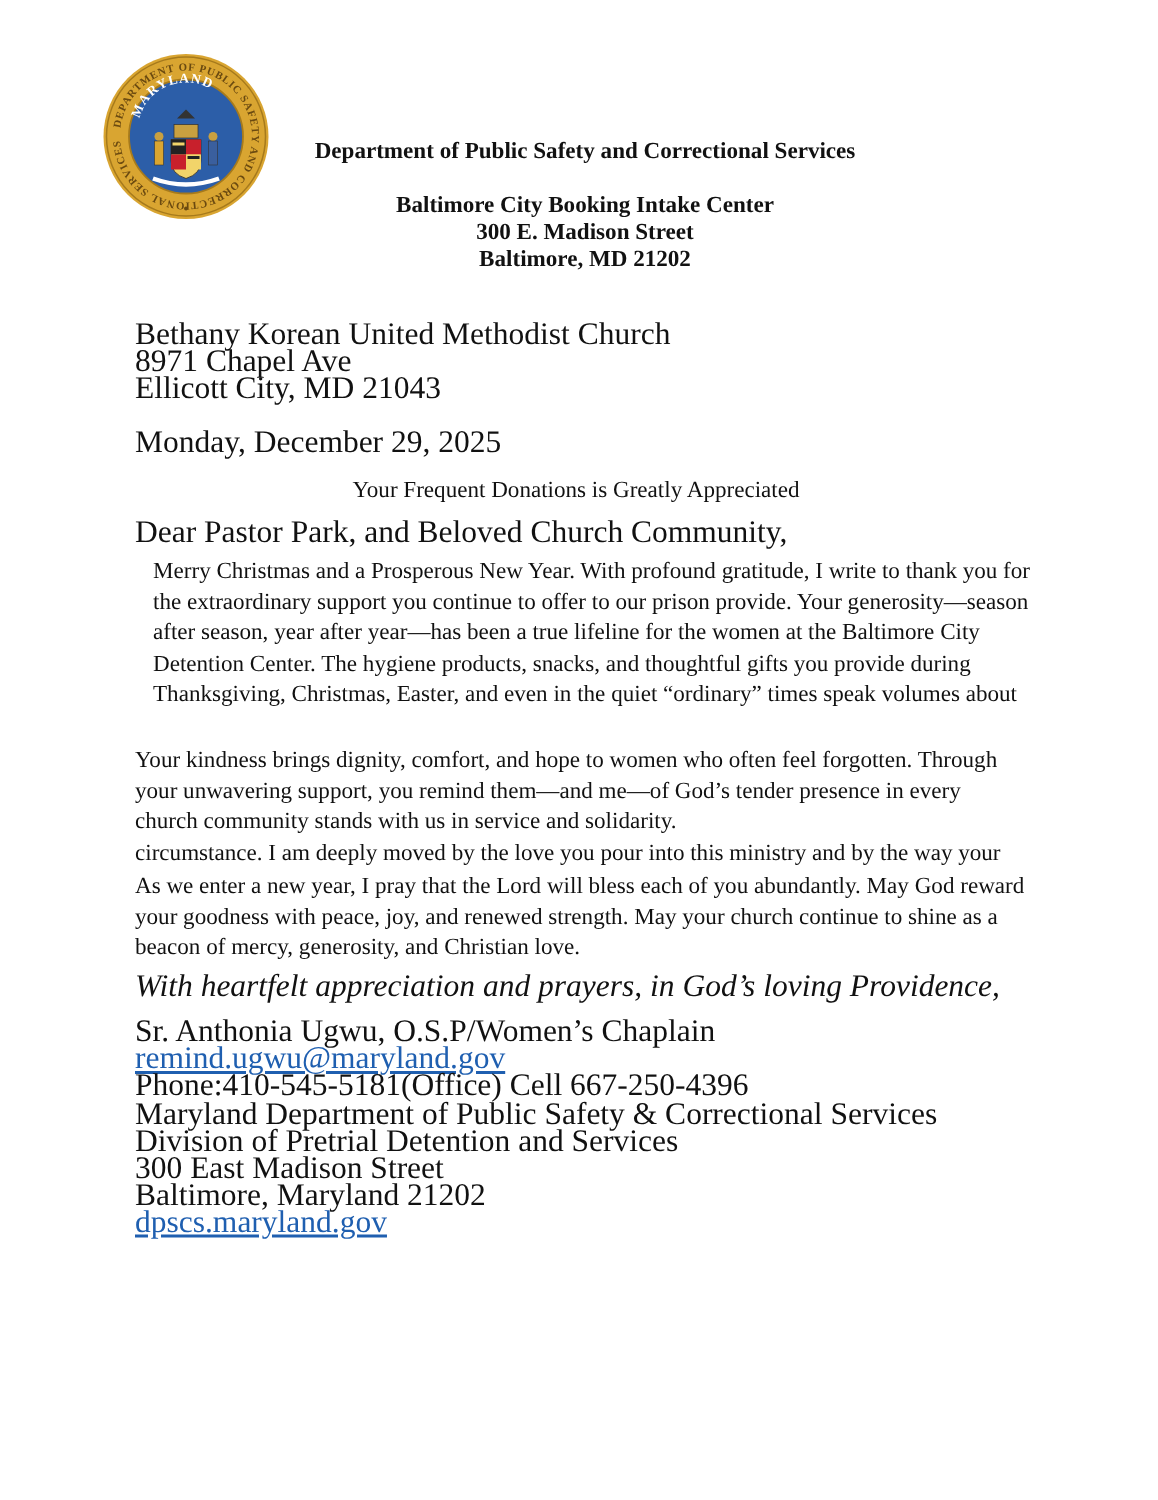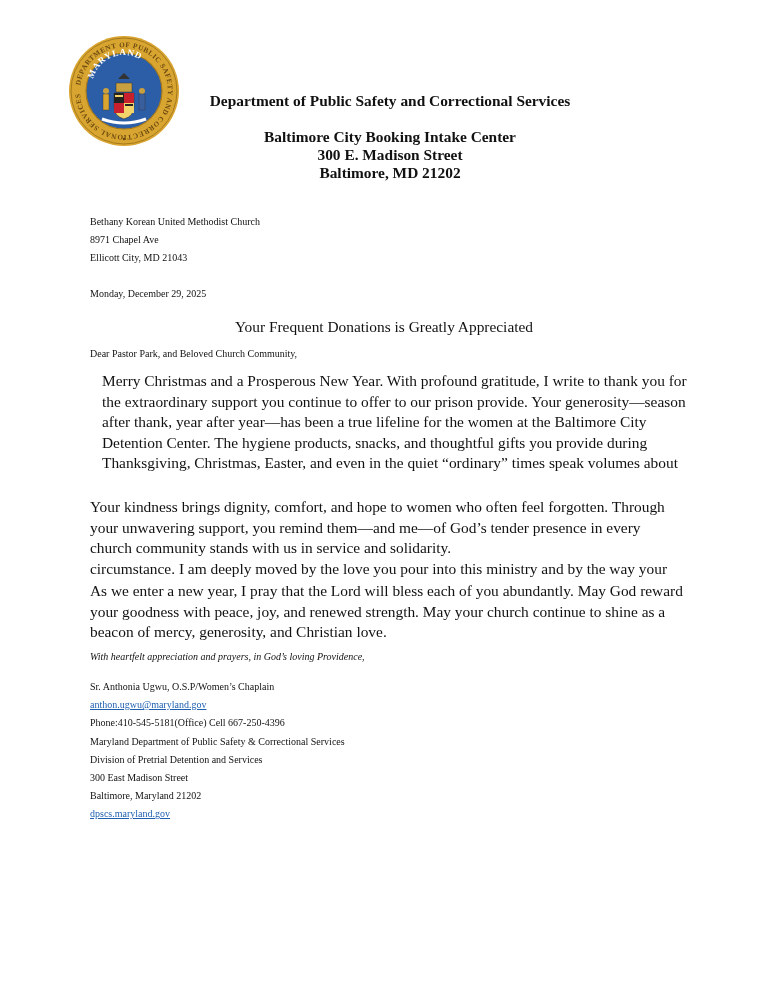--- a/index.html
+++ b/index.html
@@ -7,21 +7,21 @@
            font-family: "Liberation Serif", serif; color: #111; }
     .page { position: absolute; left: 0; top: 0; width: 772px; height: 1000px; }
 
     .seal { position: absolute; left: 68px; top: 35px; width: 112px; height: 112px; }
 
     .header { position: absolute; left: 160px; width: 520px; text-align: center;
               font-weight: bold; font-size: 15.4px; line-height: 18px; }
     .header.dept { top: 92px; left: 190px; width: 400px; }
     .header.center { top: 128px; left: 190px; width: 400px; }
 
-    .block { position: absolute; left: 90px; width: 600px; font-size: 10px; line-height: 18px; }
+    .block { position: absolute; left: 90px; width: 600px; font-size: 21px; line-height: 18px; }
     .line { display: block; white-space: nowrap; }
 
     .recipient { top: 213px; }
     .date { top: 285px; }
     .subject { position: absolute; top: 318px; left: 90px; width: 588px; text-align: center;
                font-size: 15.4px; line-height: 18px; }
     .salutation { top: 345px; }
     .para { position: absolute; left: 90px; width: 592px; font-size: 15.4px; line-height: 20.6px; }
     .p1 { top: 371px; margin-left: 12px; }
     .p2 { top: 497px; }
@@ -93,21 +93,21 @@
 
   <div class="subject">Your Frequent Donations is Greatly Appreciated</div>
 
   <div class="block salutation">
     <span class="line">Dear Pastor Park, and Beloved Church Community,</span>
   </div>
 
   <div class="para p1">
     <span class="line">Merry Christmas and a Prosperous New Year. With profound gratitude, I write to thank you for</span>
     <span class="line">the extraordinary support you continue to offer to our prison provide. Your generosity—season</span>
-    <span class="line">after thank, year after year—has been a true lifeline for the women at the Baltimore City</span>
+    <span class="line">after season, year after year—has been a true lifeline for the women at the Baltimore City</span>
     <span class="line">Detention Center. The hygiene products, snacks, and thoughtful gifts you provide during</span>
     <span class="line">Thanksgiving, Christmas, Easter, and even in the quiet “ordinary” times speak volumes about</span>
   </div>
 
   <div class="para p2">
     <span class="line">Your kindness brings dignity, comfort, and hope to women who often feel forgotten. Through</span>
     <span class="line">your unwavering support, you remind them—and me—of God’s tender presence in every</span>
     <span class="line">church community stands with us in service and solidarity.</span>
     <span class="line">circumstance. I am deeply moved by the love you pour into this ministry and by the way your</span>
   </div>
@@ -117,21 +117,21 @@
     <span class="line">your goodness with peace, joy, and renewed strength. May your church continue to shine as a</span>
     <span class="line">beacon of mercy, generosity, and Christian love.</span>
   </div>
 
   <div class="block closing">
     <span class="line">With heartfelt appreciation and prayers, in God’s loving Providence,</span>
   </div>
 
   <div class="block sig">
     <span class="line">Sr. Anthonia Ugwu, O.S.P/Women’s Chaplain</span>
-    <span class="line"><a class="link">anthon.ugwu@maryland.gov</a></span>
+    <span class="line"><a class="link">remind.ugwu@maryland.gov</a></span>
     <span class="line">Phone:410-545-5181(Office) Cell 667-250-4396</span>
     <span class="line">Maryland Department of Public Safety &amp; Correctional Services</span>
     <span class="line">Division of Pretrial Detention and Services</span>
     <span class="line">300 East Madison Street</span>
     <span class="line">Baltimore, Maryland 21202</span>
     <span class="line"><a class="link">dpscs.maryland.gov</a></span>
   </div>
 
 </div>
 

